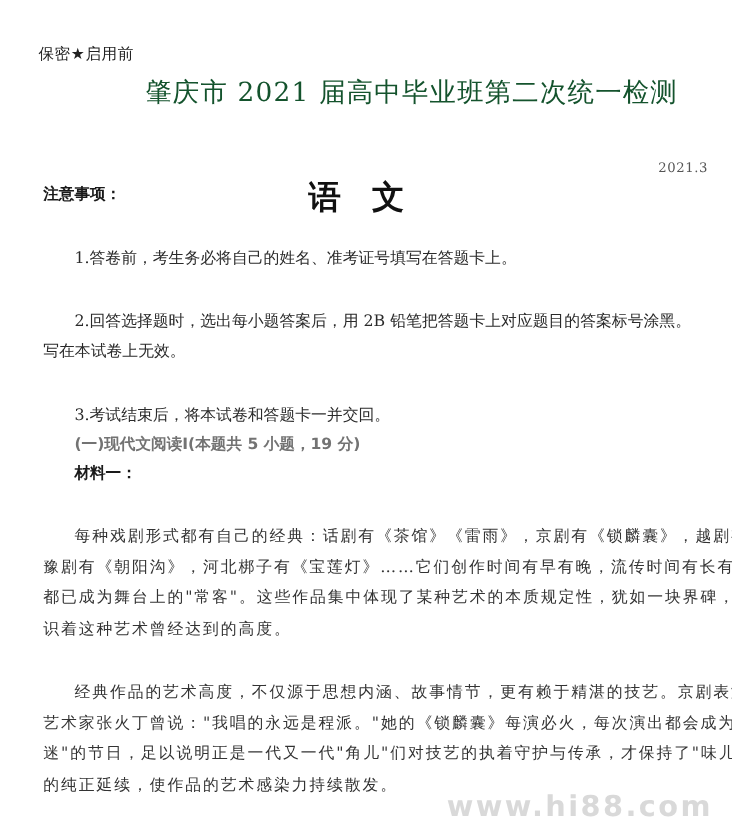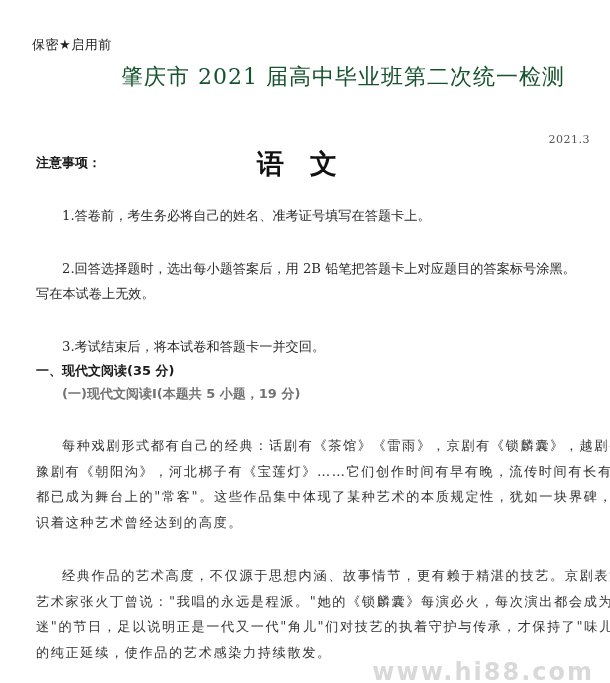--- a/index.html
+++ b/index.html
@@ -160,22 +160,22 @@
   <div class="date">2021.3</div>
 
   <div class="body-text">
 
     <div class="line notice-head">注意事项：</div>
     <div class="line indent">1.答卷前，考生务必将自己的姓名、准考证号填写在答题卡上。</div>
     <div class="line indent">2.回答选择题时，选出每小题答案后，用 2B 铅笔把答题卡上对应题目的答案标号涂黑。</div>
     <div class="line">写在本试卷上无效。</div>
     <div class="line indent">3.考试结束后，将本试卷和答题卡一并交回。</div>
 
-    <div class="line section">一、现代文阅读(35 分)</div>
     <div class="line subsection">(一)现代文阅读Ⅰ(本题共 5 小题，19 分)</div>
+    <div class="line material">材料一：</div>
 
     <div class="passage">
       <div class="line indent">每种戏剧形式都有自己的经典：话剧有《茶馆》《雷雨》，京剧有《锁麟囊》，越剧有《梁祝》，</div>
       <div class="line">豫剧有《朝阳沟》，河北梆子有《宝莲灯》……它们创作时间有早有晚，流传时间有长有短，但</div>
       <div class="line">都已成为舞台上的"常客"。这些作品集中体现了某种艺术的本质规定性，犹如一块界碑，标</div>
       <div class="line">识着这种艺术曾经达到的高度。</div>
       <div class="line indent">经典作品的艺术高度，不仅源于思想内涵、故事情节，更有赖于精湛的技艺。京剧表演</div>
       <div class="line">艺术家张火丁曾说："我唱的永远是程派。"她的《锁麟囊》每演必火，每次演出都会成为"灯</div>
       <div class="line">迷"的节日，足以说明正是一代又一代"角儿"们对技艺的执着守护与传承，才保持了"味儿"</div>
       <div class="line">的纯正延续，使作品的艺术感染力持续散发。</div>

